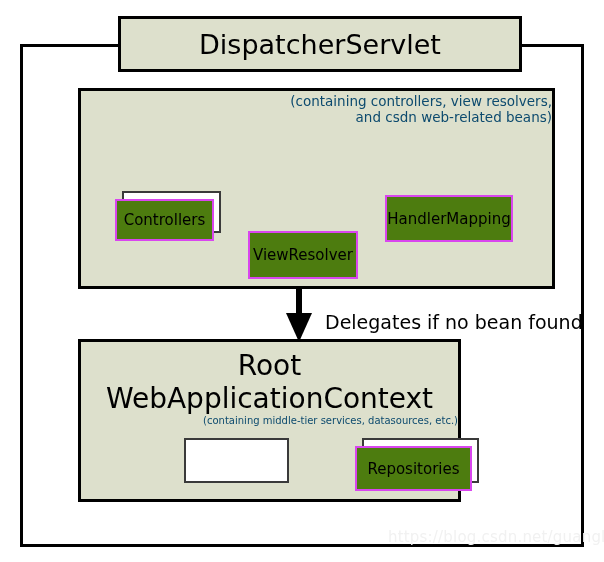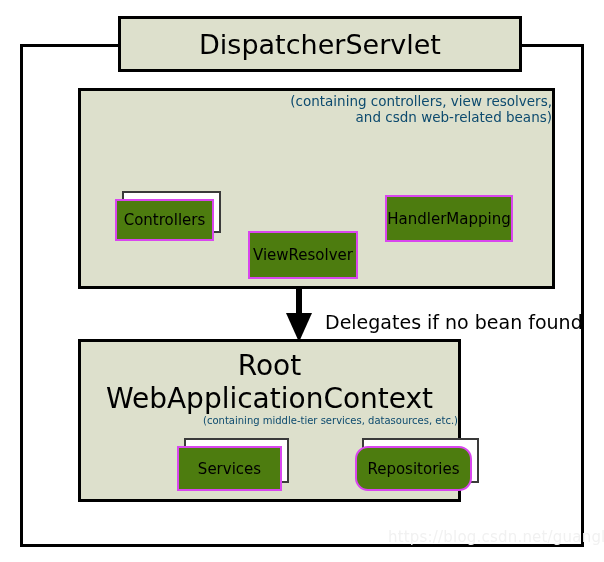--- a/index.html
+++ b/index.html
@@ -122,21 +122,21 @@
   #bean-controllers { left: 115px; top: 199px; width: 99px; height: 42px; }
   #stack-controllers-1 { left: 122px; top: 191px; width: 99px; height: 42px; }
 
   #bean-viewresolver { left: 248px; top: 231px; width: 110px; height: 48px; z-index: 5; }
 
   #bean-handlermapping { left: 385px; top: 195px; width: 128px; height: 47px; }
 
   #bean-services { left: 177px; top: 446px; width: 105px; height: 45px; }
   #stack-services-1 { left: 184px; top: 438px; width: 105px; height: 45px; }
 
-  #bean-repositories { left: 355px; top: 446px; width: 117px; height: 45px; border-radius: 13px; }
+  #bean-repositories { left: 355px; top: 446px; width: 117px; height: 45px; }
   #stack-repositories-1 { left: 362px; top: 438px; width: 117px; height: 45px; }
 
   
   #delegate-arrow {
     position: absolute;
     left: 283px;
     top: 286px;
     width: 44px;
     height: 56px;
     z-index: 6;
@@ -199,23 +199,20 @@
     <polygon points="16,56 3,27 29,27" fill="#000000"></polygon>
   </svg>
   <div id="delegate-label">Delegates if no bean found</div>
 
   <div class="panel" id="root-ctx">
     <div class="panel-title">Root WebApplicationContext</div>
     <div class="panel-sub">(containing middle-tier services, datasources, etc.)</div>
   </div>
 
   <div class="stack-card" id="stack-services-1"></div>
-  <div class="bean" id="bean-services">
-    <span>Services</span>
-  </div>
 
   <div class="stack-card" id="stack-repositories-1"></div>
   <div class="bean" id="bean-repositories">
     <span>Repositories</span>
   </div>
 
   <div id="watermark">https://blog.csdn.net/guanglizl</div>
 
 </div>
 

